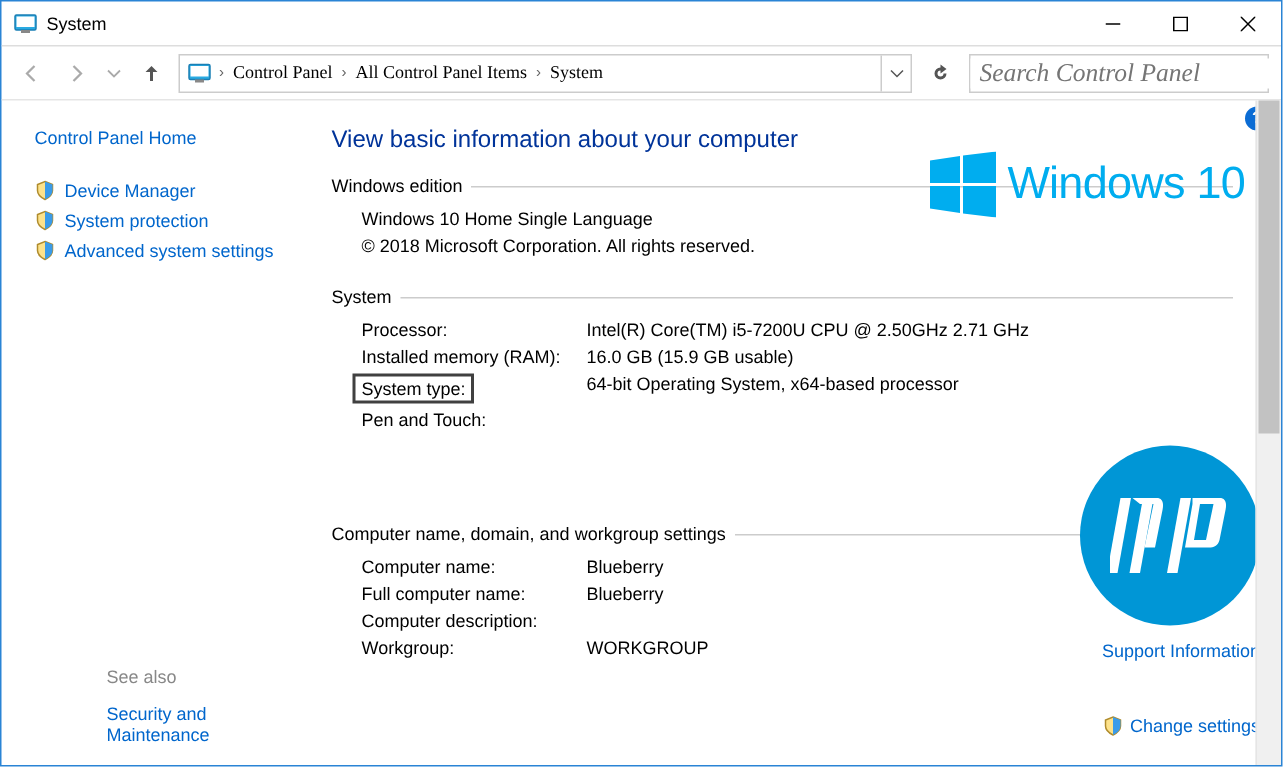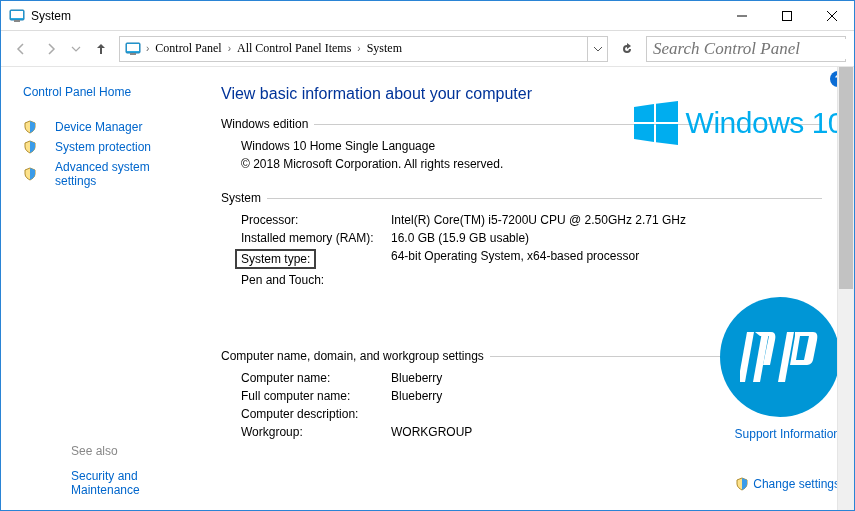--- a/index.html
+++ b/index.html
@@ -142,21 +142,21 @@
     flex-direction: column;
   }
   .sidebar .home-link {
     color: #0066cc;
     margin-bottom: 18px;
     font-size: 12px;
   }
   .side-item {
     display: flex;
     align-items: center;
-    gap: 18px;
+    gap: 6px;
     color: #0066cc;
     padding: 3px 0;
     font-size: 12px;
   }
   .shield {
     width: 14px; height: 14px; flex: 0 0 14px;
     display: inline-flex;
   }
   .sidebar-bottom {
     margin-top: auto;
@@ -214,21 +214,21 @@
   .kv-row {
     display: flex;
     padding: 2px 0;
   }
   .kv-key { width: 150px; color: #000; }
   .kv-val { flex: 1; color: #000; }
 
   .winlogo-wrap {
     position: absolute;
     top: 34px;
-    right: 10px;
+    right: 24px;
     display: flex;
     align-items: center;
     gap: 8px;
   }
   .win-square svg { display: block; }
   .win-text {
     color: #00adef;
     font-size: 30px;
     font-weight: 300;
     letter-spacing: -0.5px;

